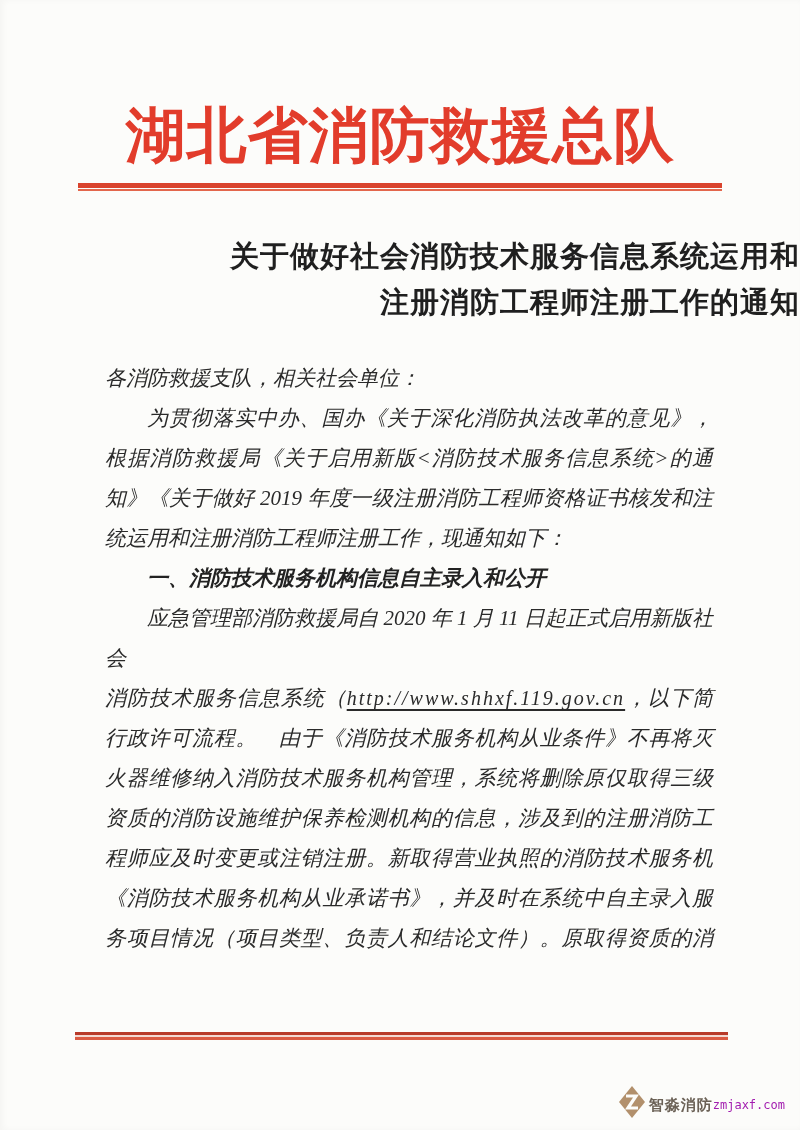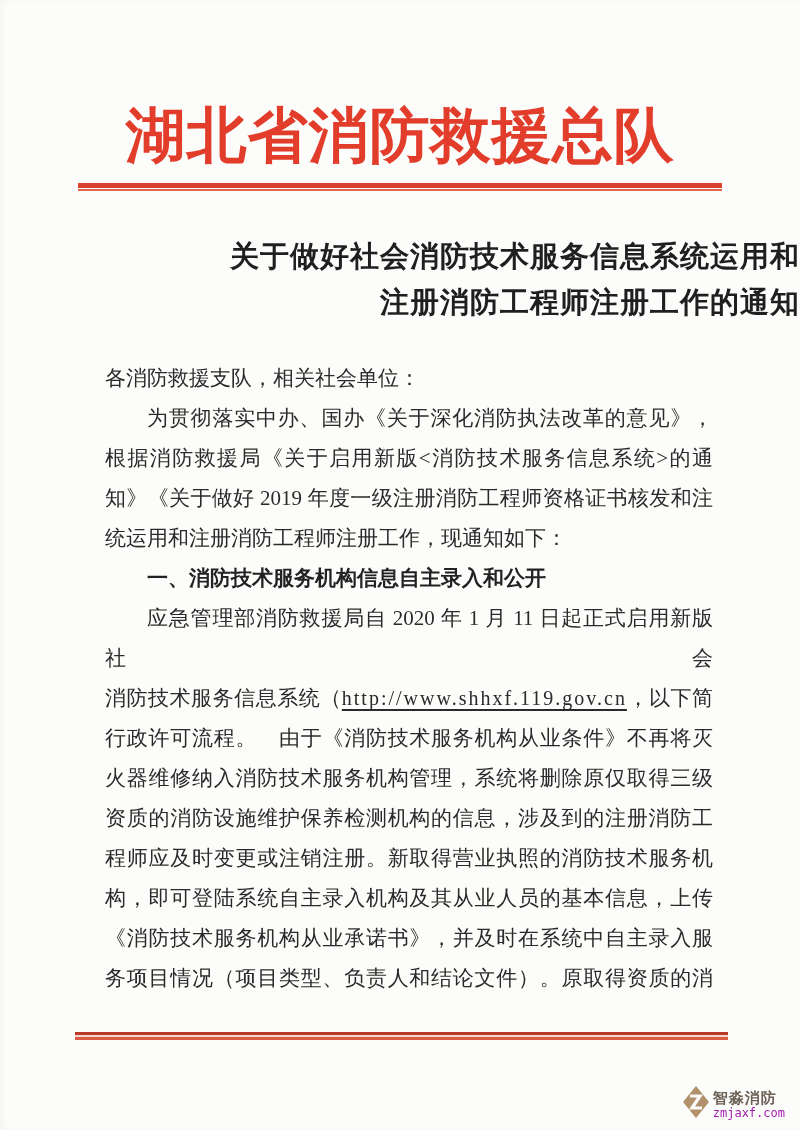--- a/index.html
+++ b/index.html
@@ -41,21 +41,21 @@
     line-height:46px;
     letter-spacing:1px;
   }
 
   
   .body-text{
     position:absolute;top:358px;left:105px;width:608px;
     font-size:21px;color:#2a2a2a;
     line-height:40px;
   }
-  .line{white-space:nowrap;}
+  .line{white-space:nowrap;font-style:italic;}
   .fill{
     white-space:normal;
     text-align:justify;
     text-align-last:justify;
   }
   .indent{text-indent:2em;}
   .hei{
     font-family:"Liberation Sans","DejaVu Sans",sans-serif;
     font-weight:bold;
     color:#222;
@@ -73,21 +73,21 @@
   }
   .page-rule .r1{height:3px;background:#b83a29;}
   .page-rule .gap{height:2px;background:#f3d9d2;}
   .page-rule .r2{height:3px;background:#da5a43;}
 
   
   .watermark{
     position:absolute;right:15px;bottom:7px;
     display:flex;align-items:center;gap:3px;
   }
-  .wm-text{display:flex;flex-direction:column;line-height:1;}
+  .wm-text{display:flex;flex-direction:row;line-height:1;}
   .wm-brand{
     font-family:"Liberation Sans","DejaVu Sans",sans-serif;
     font-size:15px;font-weight:bold;color:#6b6156;letter-spacing:1px;
   }
   .wm-site{
     font-family:"DejaVu Sans Mono","Liberation Mono",monospace;
     font-size:12px;color:#a21caf;margin-top:2px;
   }
 </style>
 </head>
@@ -113,21 +113,20 @@
     <div class="line fill">根据消防救援局《关于启用新版&lt;消防技术服务信息系统&gt;的通</div>
     <div class="line fill">知》《关于做好 2019 年度一级注册消防工程师资格证书核发和注</div>
     <div class="line">统运用和注册消防工程师注册工作，现通知如下：</div>
     <div class="line hei indent">一、消防技术服务机构信息自主录入和公开</div>
     <div class="line fill indent">应急管理部消防救援局自 2020 年 1 月 11 日起正式启用新版社会</div>
     <div class="line fill"><span>消防技术服务信息系统（</span><span class="url">http://www.shhxf.119.gov.cn</span><span>，以下简</span></div>
     <div class="line fill">行政许可流程。　由于《消防技术服务机构从业条件》不再将灭</div>
     <div class="line fill">火器维修纳入消防技术服务机构管理，系统将删除原仅取得三级</div>
     <div class="line fill">资质的消防设施维护保养检测机构的信息，涉及到的注册消防工</div>
     <div class="line fill">程师应及时变更或注销注册。新取得营业执照的消防技术服务机</div>
-    <div class="line fill">构，即可登陆系统自主录入机构及其从业人员的基本信息，上传</div>
     <div class="line fill">《消防技术服务机构从业承诺书》，并及时在系统中自主录入服</div>
     <div class="line fill">务项目情况（项目类型、负责人和结论文件）。原取得资质的消</div>
   </div>
 
   <div class="page-rule">
     <div class="r1"></div>
       <div class="gap"></div>
       <div class="r2"></div>
   </div>
 

